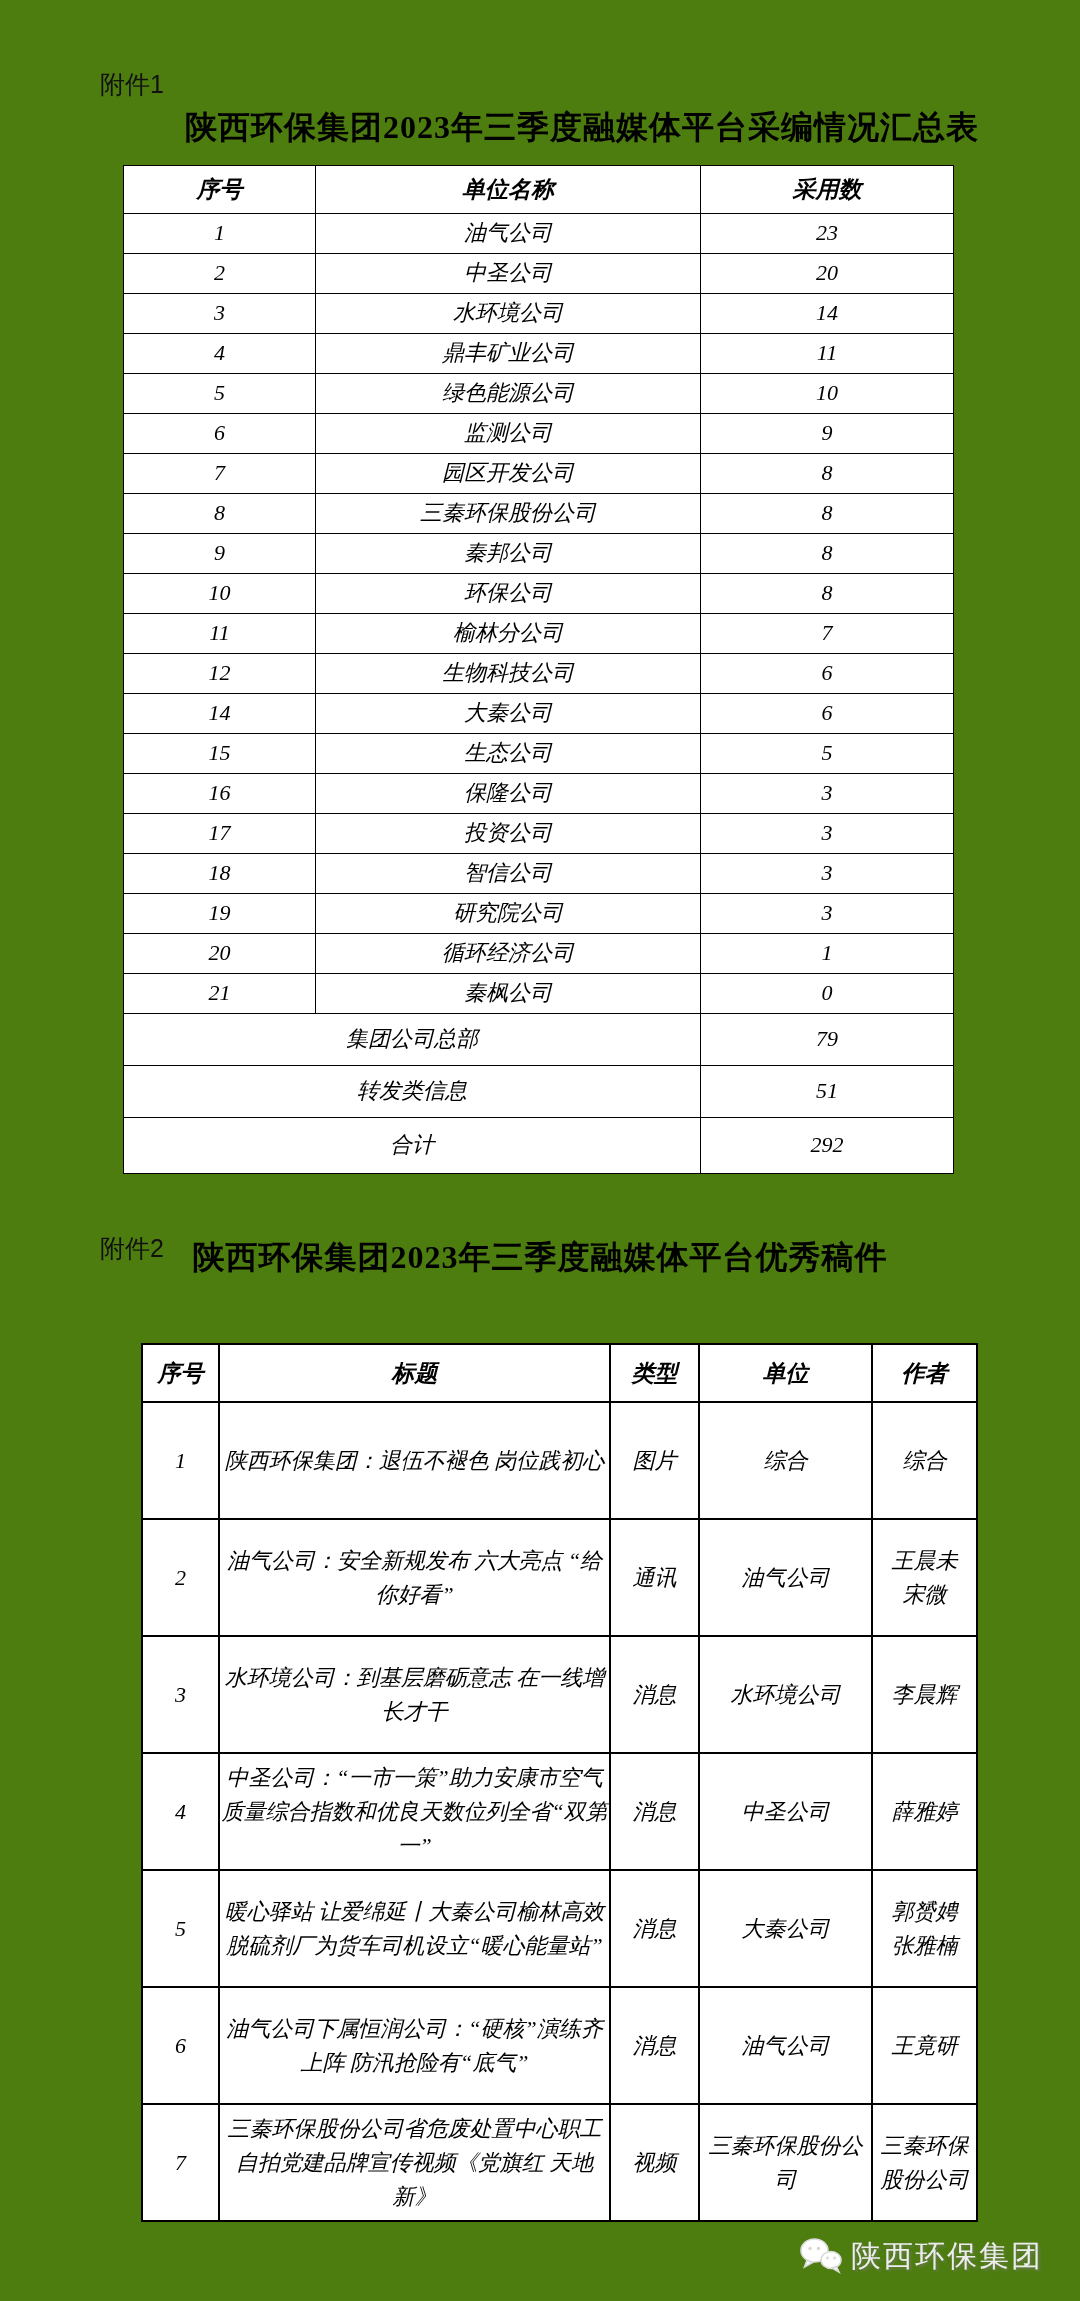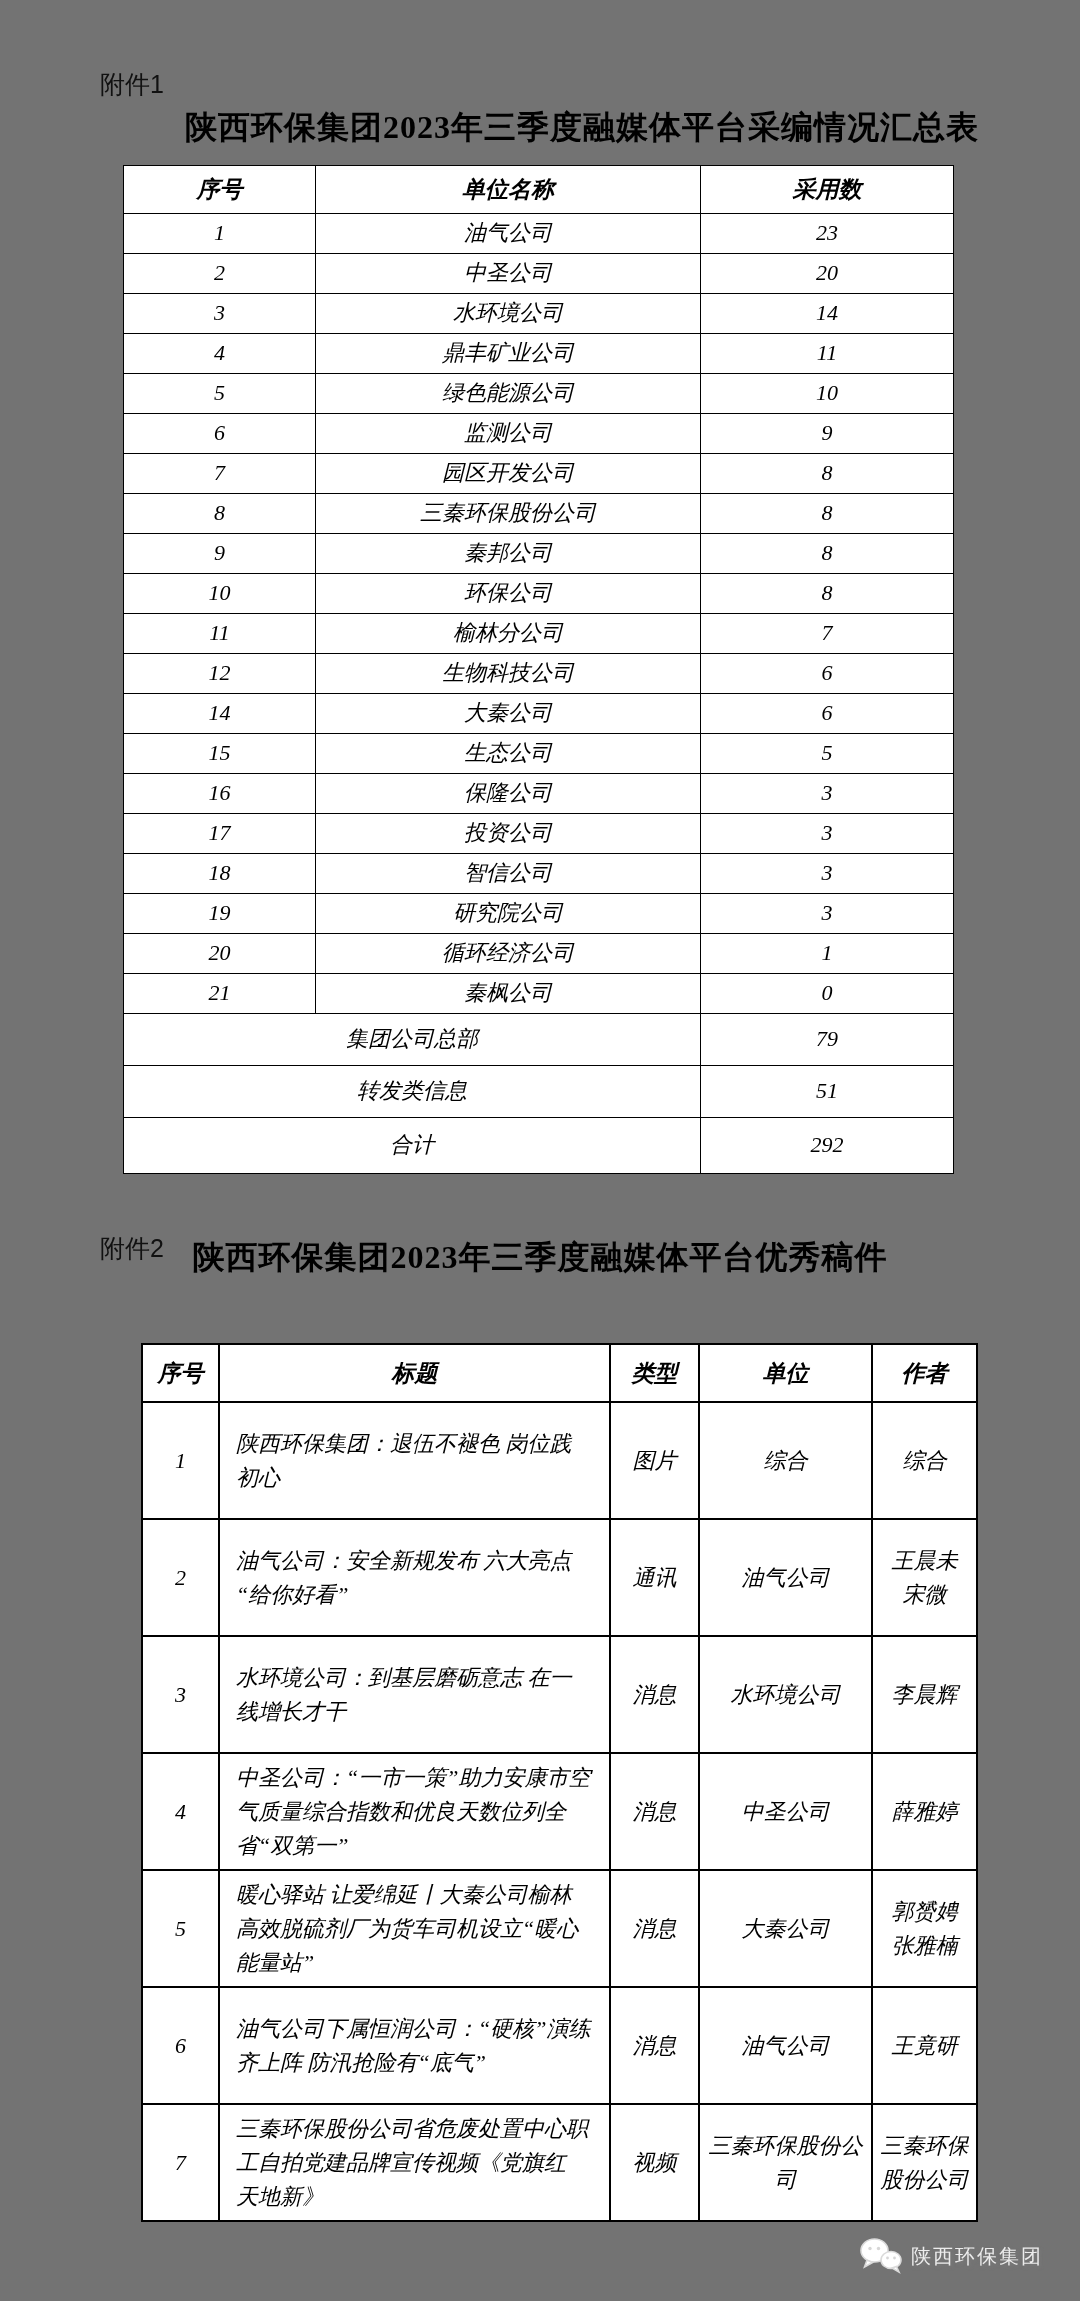--- a/index.html
+++ b/index.html
@@ -1,21 +1,21 @@
 <!DOCTYPE html>
 <html><head>
 <meta charset="utf-8">
 <style>
   html,body{margin:0;padding:0;}
   body{
     width:1080px;height:2301px;background:#ffffff;color:#000;
     font-family:"Liberation Serif","DejaVu Serif",serif;
     position:relative;overflow:hidden;
   }
-  .page{position:relative;width:1080px;height:2301px;background:#737373;}
+  .page{position:relative;width:1080px;height:2301px;background:#4d7c0f;}
 
   .att-label{
     position:absolute;left:100px;
     font-family:"Liberation Sans","DejaVu Sans",sans-serif;
     font-size:25px;color:#111;
   }
   .lbl1{top:68px;}
   .lbl2{top:1232px;}
 
   .doc-title{
@@ -50,32 +50,32 @@
   .t-articles thead tr{height:58px;}
   .t-articles thead th{
     font-family:"Liberation Sans","DejaVu Sans",sans-serif;
     font-weight:700;font-size:23px;text-align:center;vertical-align:middle;
   }
   .t-articles tbody tr{height:117px;}
   .t-articles tbody td{
     font-size:22px;text-align:center;vertical-align:middle;line-height:34px;
     padding:4px 6px;box-sizing:border-box;
   }
-  .t-articles td.col-title{text-align:left;padding:6px 16px;}
+  .t-articles td.col-title{text-align:center;padding:6px 0;}
   .t-articles td.col-author{white-space:pre-line;}
 
   
   .watermark{
     position:absolute;top:2234px;right:37px;height:44px;
     display:flex;align-items:center;gap:6px;
   }
   .wx-icon{display:inline-flex;align-items:center;}
   .wm-text{
     font-family:Liberation Mono, monospace;
-    font-size:20px;letter-spacing:2px;color:#ececec;
+    font-size:30px;letter-spacing:2px;color:#ececec;
     text-shadow:2px 2px 3px rgba(125,125,125,0.6);
   }
 </style>
 </head>
 <body>
 
 <div class="page">
 
   <div class="att-label lbl1">附件1</div>
   <h1 class="doc-title title1">陕西环保集团2023年三季度融媒体平台采编情况汇总表</h1>

